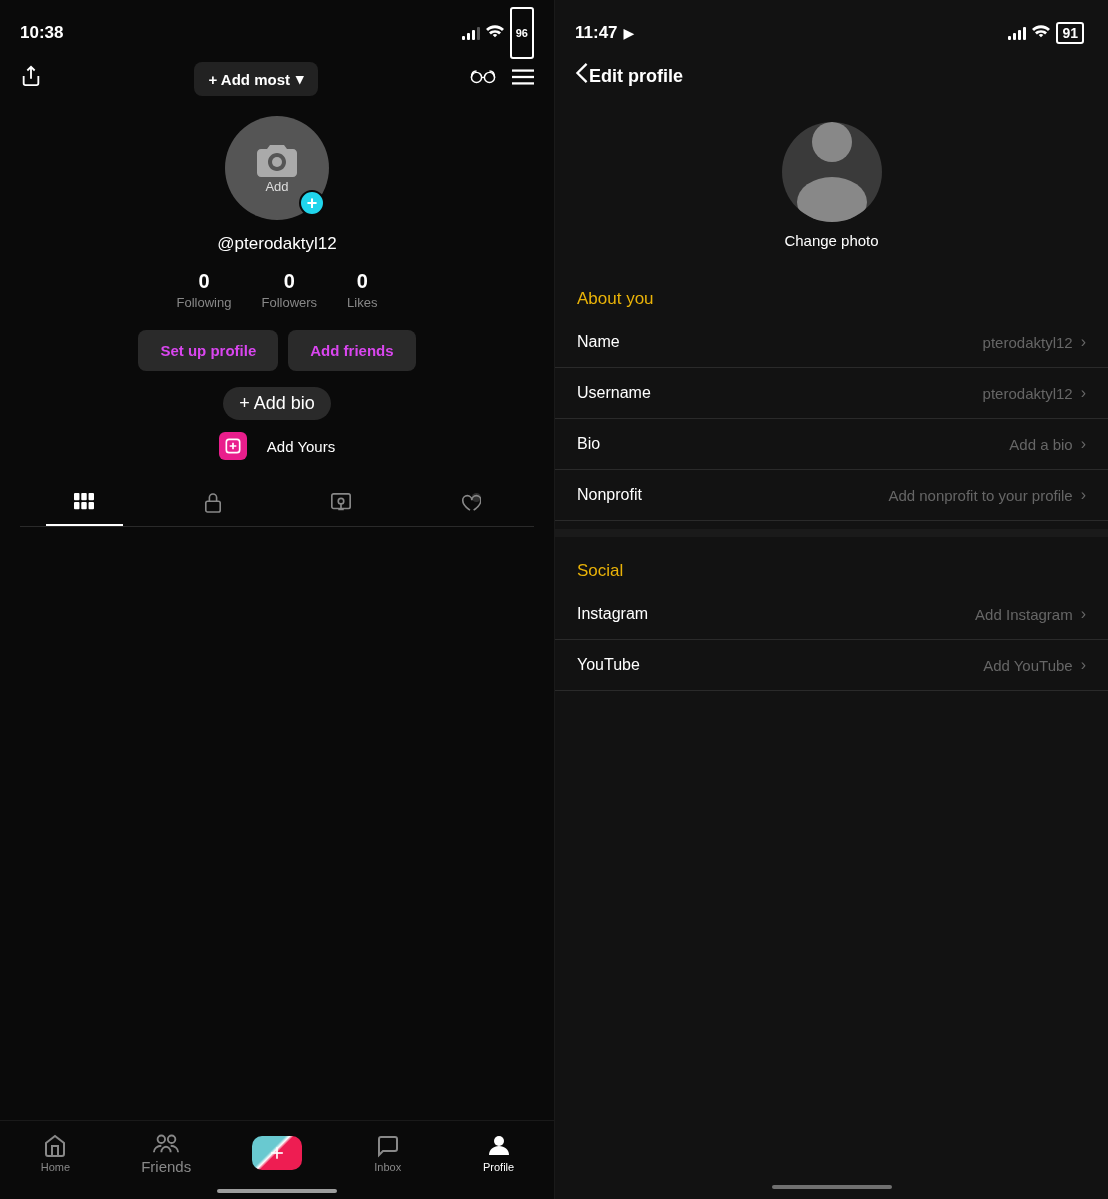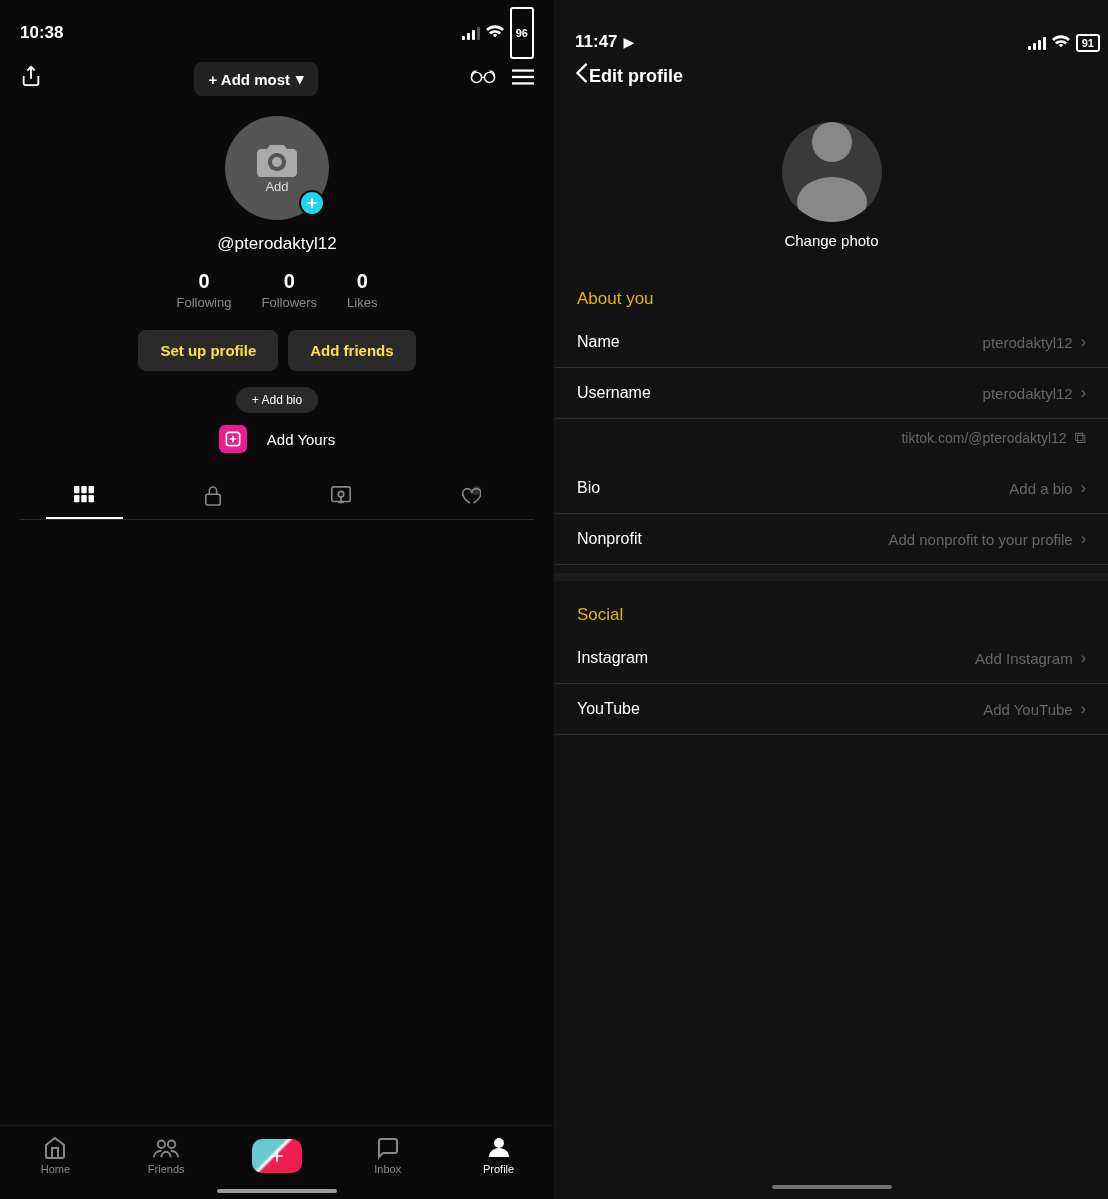--- a/index.html
+++ b/index.html
@@ -163,34 +163,34 @@
     
     .action-buttons {
       display: flex;
       gap: 10px;
       margin-bottom: 16px;
     }
     .action-btn {
       background: #2a2a2a;
       border: none;
       border-radius: 8px;
-      color: #fde047;
+      color: #d946ef;
       font-size: 15px;
       font-weight: 600;
       padding: 12px 22px;
       cursor: pointer;
     }
 
     
     .add-bio-btn {
       background: #2a2a2a;
       border: none;
       border-radius: 20px;
       color: #fff;
-      font-size: 12px;
+      font-size: 18px;
       padding: 6px 16px;
       margin-bottom: 12px;
       cursor: pointer;
     }
 
     
     .add-yours-row {
       display: flex;
       align-items: center;
       gap: 20px;
@@ -329,22 +329,22 @@
       display: flex;
       flex-direction: column;
       position: relative;
       overflow: hidden;
       border-left: 1px solid #1a1a1a;
     }
 
     .right-status-bar {
       display: flex;
       justify-content: space-between;
-      align-items: flex-end;
-      padding: 14px 8px 0 20px;
+      align-items: center;
+      padding: 14px 24px 0 20px;
       height: 52px;
     }
     .right-top-nav {
       display: flex;
       justify-content: flex-start;
       align-items: center;
       padding: 10px 20px 16px;
     }
     .back-btn {
       color: #fff;
@@ -590,21 +590,21 @@
       <span style="color:#888; font-size:11px;">Home</span>
     </div>
     <div class="nav-item">
       <svg width="28" height="24" viewBox="0 0 30 24" fill="none" stroke="#888" stroke-width="2">
         <circle cx="10" cy="8" r="4"></circle>
         <circle cx="21" cy="8" r="4"></circle>
         <path d="M2 22c0-4 3.6-7 8-7"></path>
         <path d="M28 22c0-4-3.6-7-8-7"></path>
         <path d="M10 22c0-4 3-6 5-6s5 2 5 6"></path>
       </svg>
-      <span style="color:#888; font-size:11px;">Friends</span>
+      <span style="color:#888; font-size:15px;">Friends</span>
     </div>
     <div class="nav-item">
       <div class="plus-nav-btn">
         <svg width="20" height="20" viewBox="0 0 24 24" fill="white" stroke="white" stroke-width="2">
           <line x1="12" y1="5" x2="12" y2="19"></line>
           <line x1="5" y1="12" x2="19" y2="12"></line>
         </svg>
       </div>
     </div>
     <div class="nav-item">
@@ -636,21 +636,21 @@
         <span style="height:4px"></span>
         <span style="height:7px"></span>
         <span style="height:10px"></span>
         <span style="height:13px"></span>
       </div>
       <span class="wifi-icon">
         <svg width="18" height="14" viewBox="0 0 24 18" fill="white">
           <path d="M12 4C8.4 4 5.1 5.4 2.7 7.7L0 5C3.1 1.9 7.3 0 12 0s8.9 1.9 12 5l-2.7 2.7C18.9 5.4 15.6 4 12 4zm0 6c-2.1 0-4 .8-5.4 2.2L4 9.5C5.8 7.7 8.8 6.5 12 6.5s6.2 1.2 8 3L17.4 12.2C16 10.8 14.1 10 12 10zm0 6l-3-3c.8-.8 1.9-1.3 3-1.3s2.2.5 3 1.3L12 16z"></path>
         </svg>
       </span>
-      <span class="battery-icon" style="border:2px solid #fff; border-radius:3px; padding:1px 4px; font-size:11px; font-weight:600; display:flex; align-items:center;">
+      <span class="battery-icon" style="border:2px solid #fff; border-radius:3px; padding:1px 4px; font-size:14px; font-weight:600; display:flex; align-items:center;">
         <span>91</span>
       </span>
     </div>
   </div>
 
   <div class="right-top-nav">
     <button class="back-btn">
       <svg width="14" height="22" viewBox="0 0 14 24" fill="none" stroke="white" stroke-width="2.5">
         <polyline points="12,2 2,12 12,22"></polyline>
       </svg>
@@ -680,24 +680,20 @@
   </div>
 
   <div class="form-row">
     <span class="form-row-label">Username</span>
     <div class="form-row-value">
       <span>pterodaktyl12</span>
       <span class="form-row-chevron">›</span>
     </div>
   </div>
 
-  <div class="tiktok-url-row">
-    <span class="tiktok-url-text">tiktok.com/@pterodaktyl12</span>
-    <span class="copy-icon">⧉</span>
-  </div>
 
   <div class="form-row">
     <span class="form-row-label">Bio</span>
     <div class="form-row-value">
       <span>Add a bio</span>
       <span class="form-row-chevron">›</span>
     </div>
   </div>
 
   <div class="form-row">

